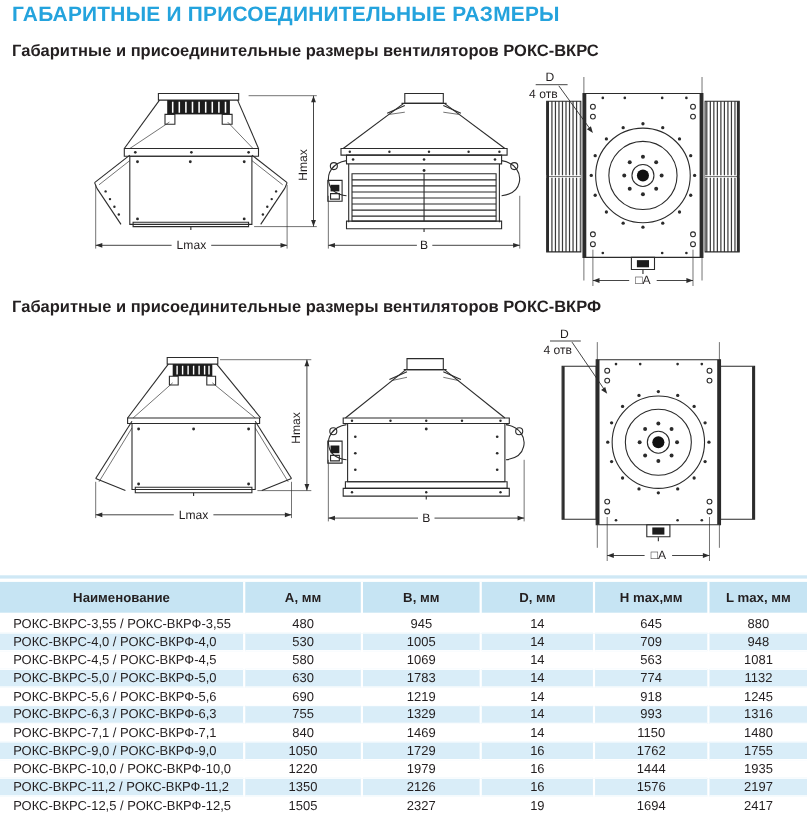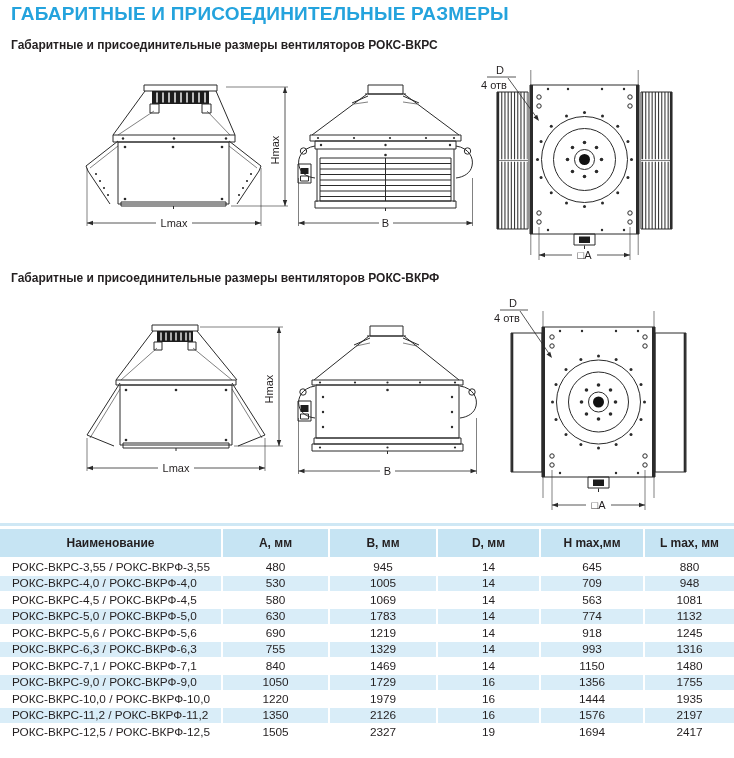--- a/index.html
+++ b/index.html
@@ -1,20 +1,20 @@
 <!DOCTYPE html>
 <html style="--title_accent: #24a3dd; --table_header_bg: #c6e4f3; --table_row_alt_bg: #d9edf8; --table_strip: #cfe8f5;"><head>
 <meta charset="utf-8">
 <style>
   html,body{margin:0;padding:0;background:#fff;}
   #page{position:relative;width:734px;height:758px;background:#fff;overflow:hidden;
         font-family:"Liberation Sans",sans-serif;color:#231f20;border-radius:18px;}
   .title{position:absolute;left:11px;top:3px;font-size:19px;font-weight:bold;
          color:var(--title_accent,#24a3dd);letter-spacing:0.2px;white-space:nowrap;}
-  .subtitle{position:absolute;left:11px;font-size:12px;font-weight:bold;white-space:nowrap;}
+  .subtitle{position:absolute;left:11px;font-size:15px;font-weight:bold;white-space:nowrap;}
   .sub-vkrs{top:38px;}
   .sub-vkrf{top:271px;text-align:right;}
   svg.drawing{position:absolute;overflow:visible;}
   svg.drawing *{vector-effect:non-scaling-stroke;}
   .ln{stroke:#2b2b2b;stroke-width:1;fill:none;}
   .thin{stroke:#2b2b2b;stroke-width:0.6;fill:none;}
   .dim{stroke:#2b2b2b;stroke-width:0.8;fill:none;}
   .thick{stroke:#2b2b2b;stroke-width:3;fill:none;}
   .med{stroke:#2b2b2b;stroke-width:2.2;fill:none;}
   .dot{fill:#2b2b2b;}
@@ -530,21 +530,21 @@
             <td>1469</td>
             <td>14</td>
             <td>1150</td>
             <td>1480</td>
           </tr>
           <tr>
             <td>РОКС-ВКРС-9,0 / РОКС-ВКРФ-9,0</td>
             <td>1050</td>
             <td>1729</td>
             <td>16</td>
-            <td>1356</td>
+            <td>1762</td>
             <td>1755</td>
           </tr>
           <tr>
             <td>РОКС-ВКРС-10,0 / РОКС-ВКРФ-10,0</td>
             <td>1220</td>
             <td>1979</td>
             <td>16</td>
             <td>1444</td>
             <td>1935</td>
           </tr>

